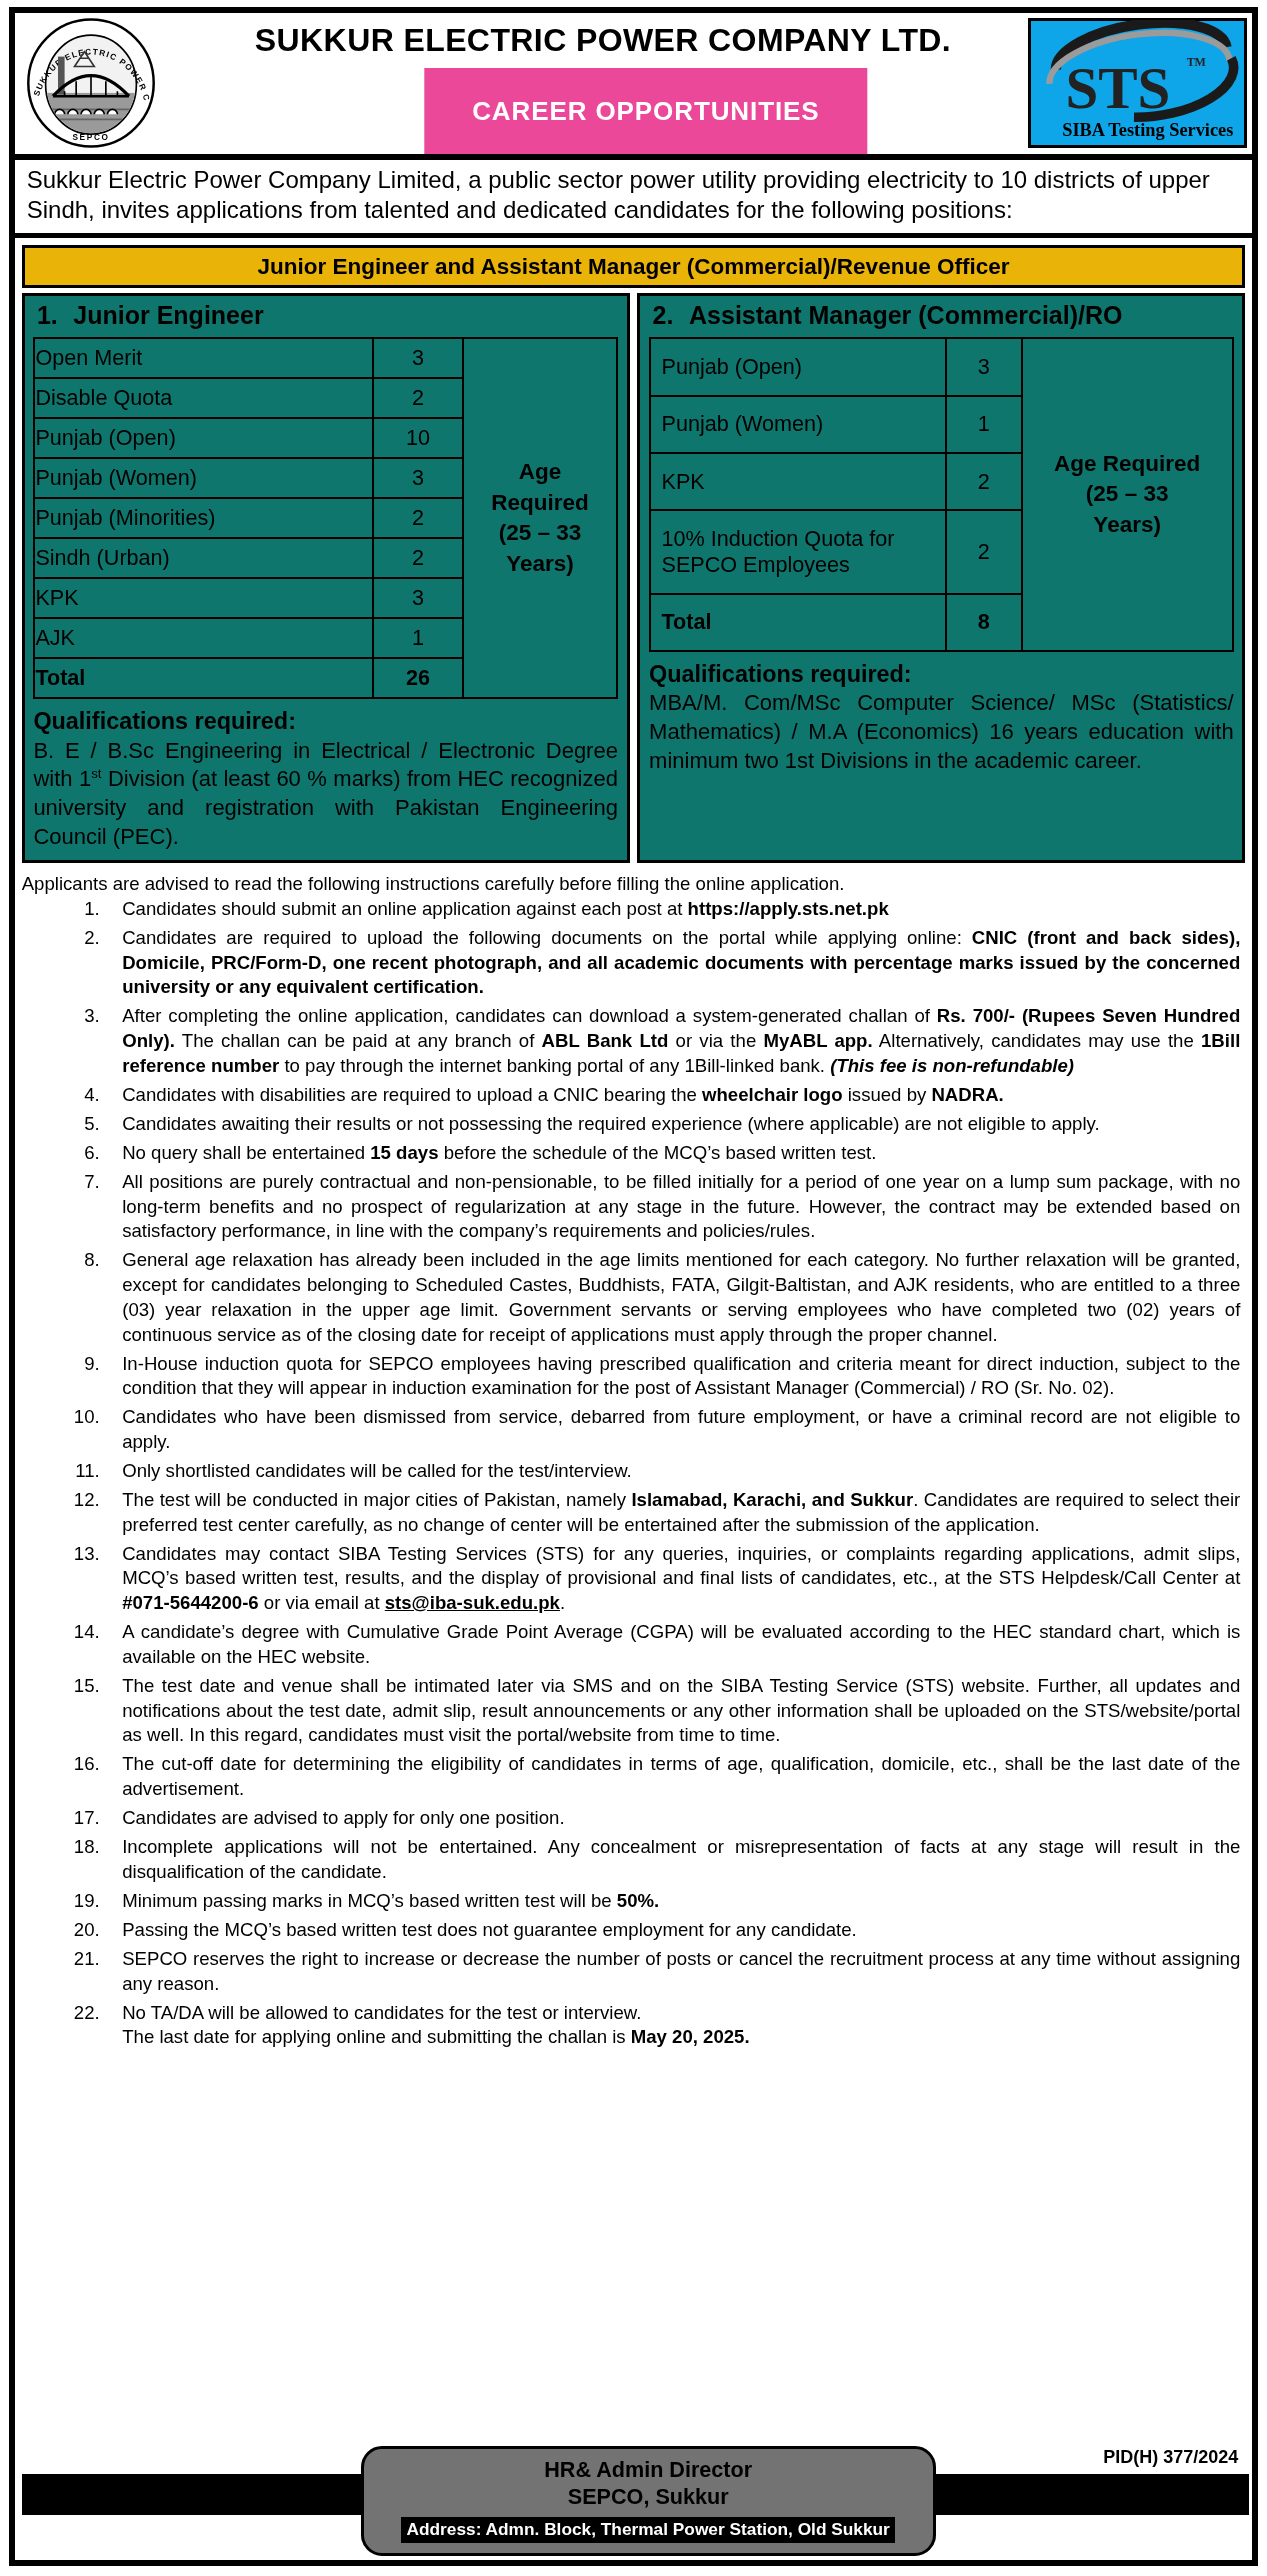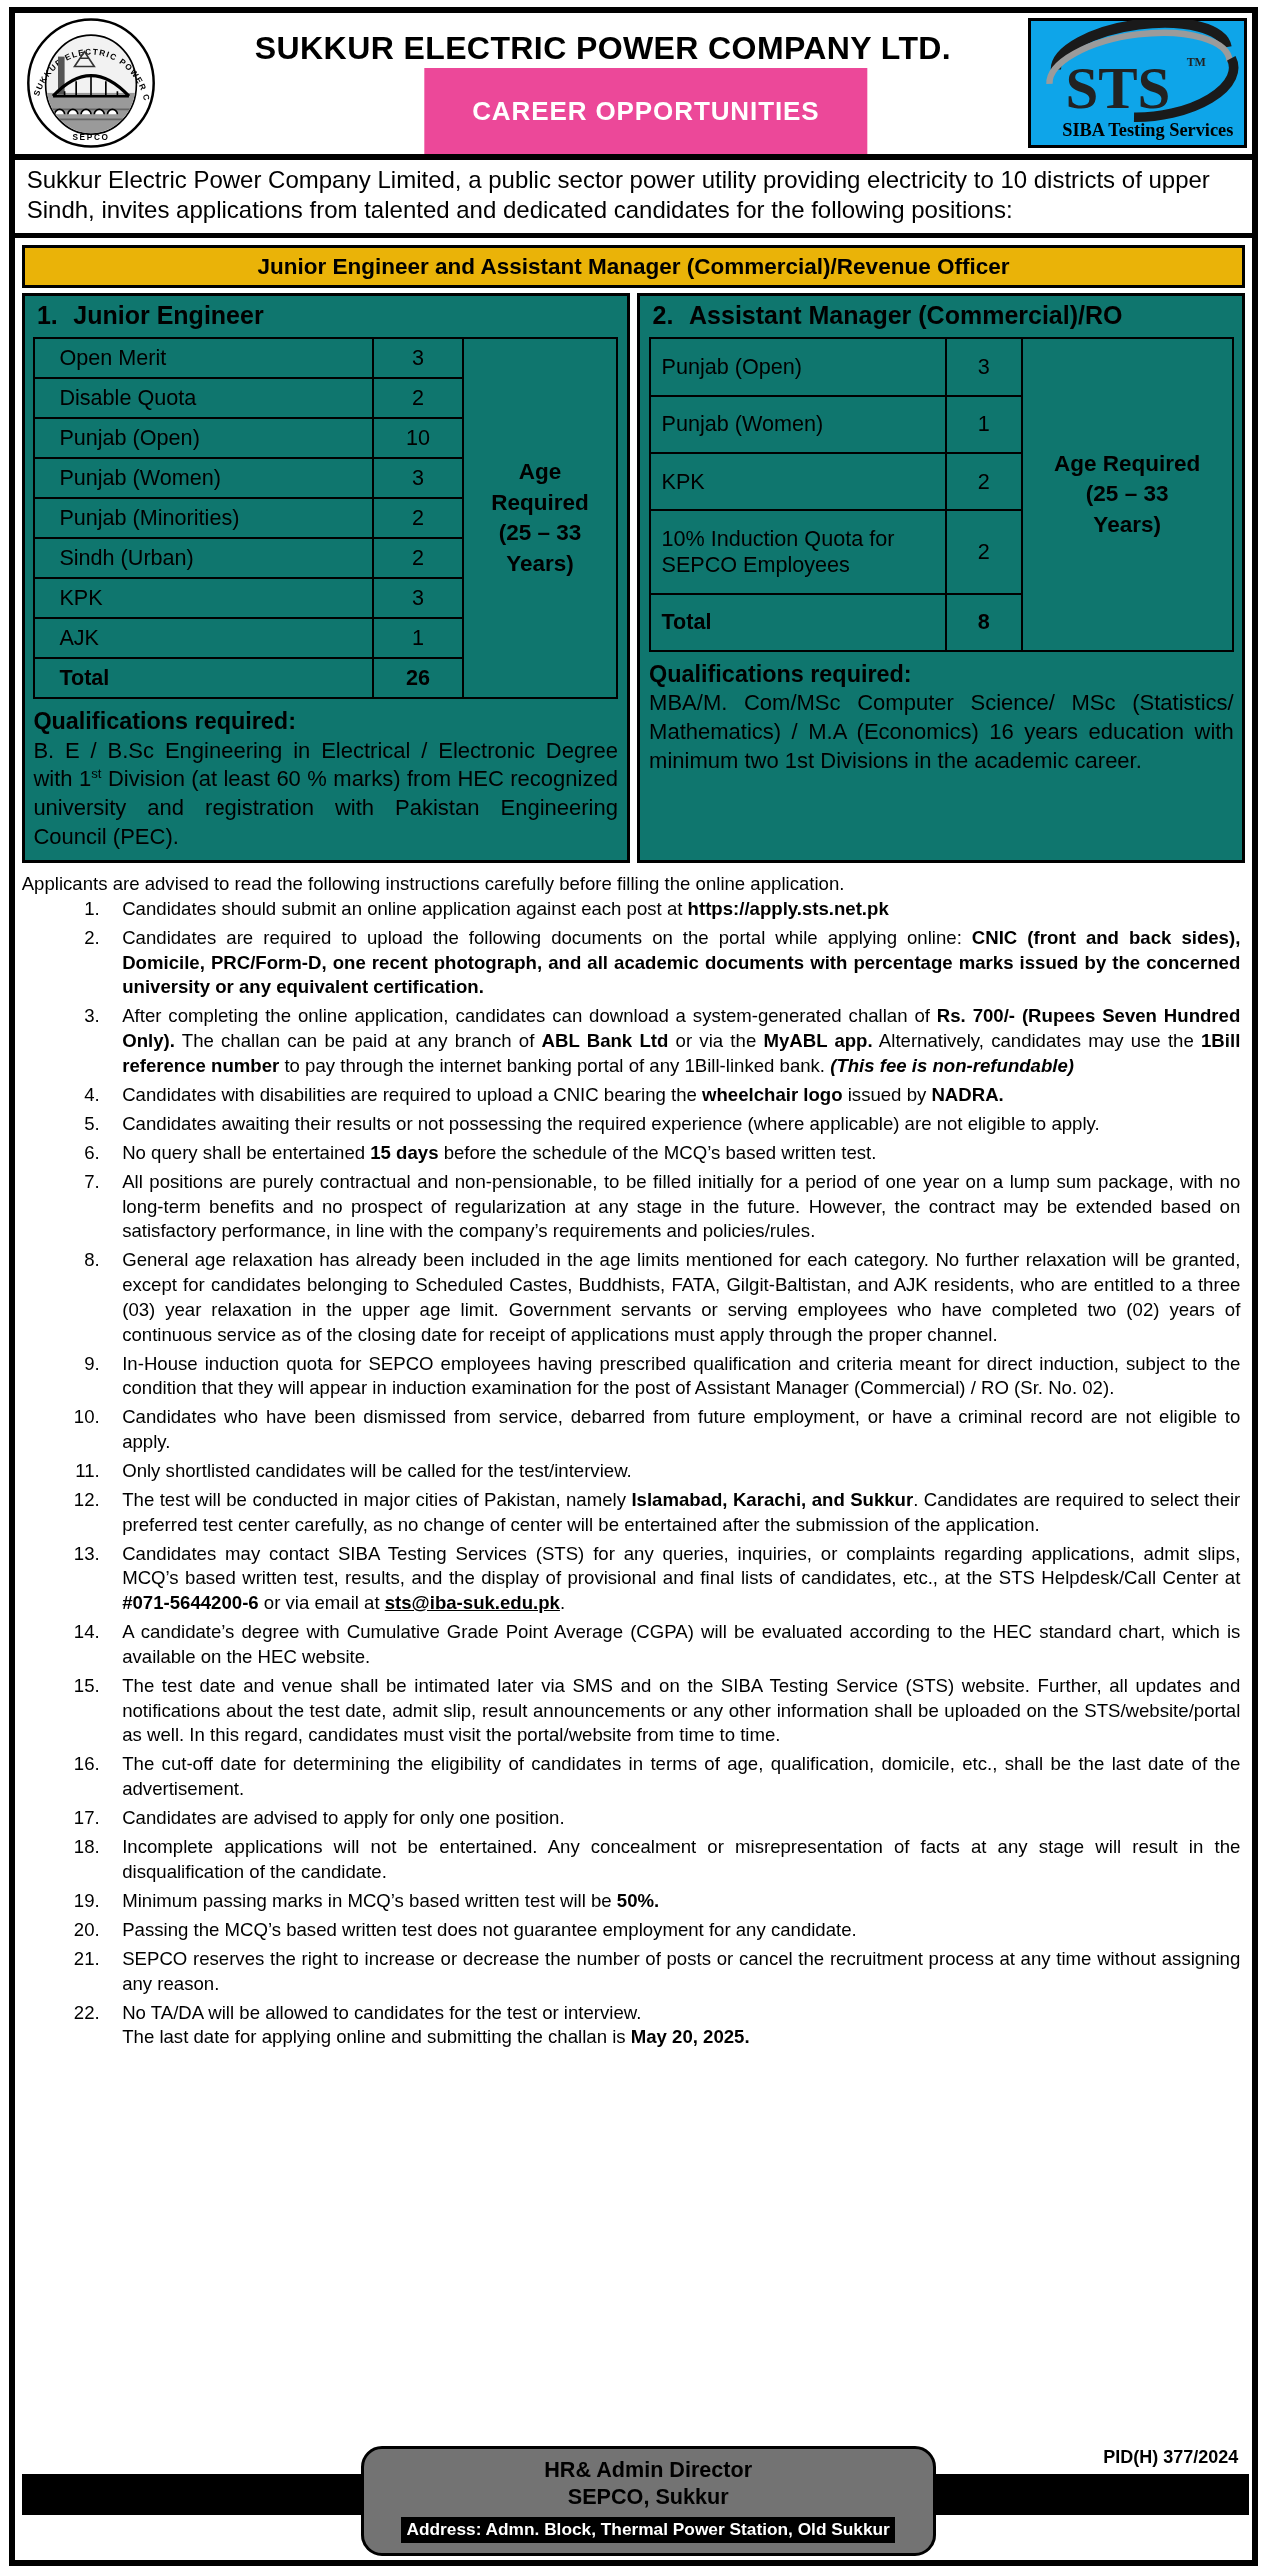--- a/index.html
+++ b/index.html
@@ -7,21 +7,21 @@
     width:1267px;height:2576px;position:relative;background:#fff;color:#000;
     font-family:"Liberation Sans", sans-serif;overflow:hidden;
   }
   .ad{position:absolute;left:8.7px;top:7px;right:8.7px;bottom:10.4px;border:6px solid #000;background:#fff;}
   .b{font-weight:bold}.i{font-style:italic}.u{text-decoration:underline}
   sup{font-size:60%;}
 
   
   .header{position:relative;height:141px;border-bottom:6px solid #000;}
   .seal{position:absolute;left:10.4px;top:3.5px;}
-  .header-center{position:absolute;left:173px;right:234px;top:8.7px;text-align:center;margin-top:8px;}
+  .header-center{position:absolute;left:173px;right:234px;top:8.7px;text-align:center;}
   .company{font-size:32px;font-weight:bold;letter-spacing:0.4px;}
   .career{
     position:absolute;left:51%;transform:translateX(-50%);top:55px;bottom:0;
     background:#ec4899;color:#fff;display:flex;align-items:center;
     font-size:26px;font-weight:bold;letter-spacing:0.9px;padding:0 48px;white-space:nowrap;
   }
   .sts-box{
     position:absolute;right:5.2px;top:5.2px;bottom:6px;width:213px;border:3.5px solid #000;
     display:flex;align-items:center;justify-content:center;background:#0ea5e9;
   }
@@ -34,21 +34,21 @@
     margin:7px 7px 3.5px;border:3.5px solid #000;background:#eab308;
     text-align:center;font-weight:bold;font-size:22.5px;padding:5.2px 0;
   }
 
   
   .cols{display:flex;gap:7.8px;padding:1.7px 7px 5.2px;align-items:stretch;}
   .col{border:3.5px solid #000;padding:3.5px 8.7px 8.7px;flex:1;background:#0f766e;}
   .pos-h{font-size:25px;font-weight:bold;margin:1.7px 0 7px 3.5px;}
   .pos-h .pos-num{margin-right:15.6px;}
   table.pos-table{width:100%;border-collapse:collapse;table-layout:fixed;}
-  .pos-table td{border:2.6px solid #000;font-size:21.6px;padding:6px 24px;vertical-align:middle;}
+  .pos-table td{border:2.6px solid #000;font-size:21.6px;padding:6px 0;vertical-align:middle;}
   .col[data-pos="1"] .pos-table td{padding:14.7px 10.4px;}
   .pos-table td.cnt{text-align:center;}
   .pos-table td.age{text-align:center;font-weight:bold;white-space:pre-line;font-size:22.5px;line-height:1.35;}
   .pos-table tr.total td{font-weight:bold;}
   .col[data-pos="0"] col.c-cnt{width:90px;} .col[data-pos="0"] col.c-age{width:154px;}
   .col[data-pos="1"] col.c-cnt{width:76px;}  .col[data-pos="1"] col.c-age{width:211px;}
   .qual-h{font-weight:bold;font-size:23.4px;margin:8.7px 0 1.7px;}
   .qual{font-size:22px;line-height:1.3;text-align:justify;}
 
   

